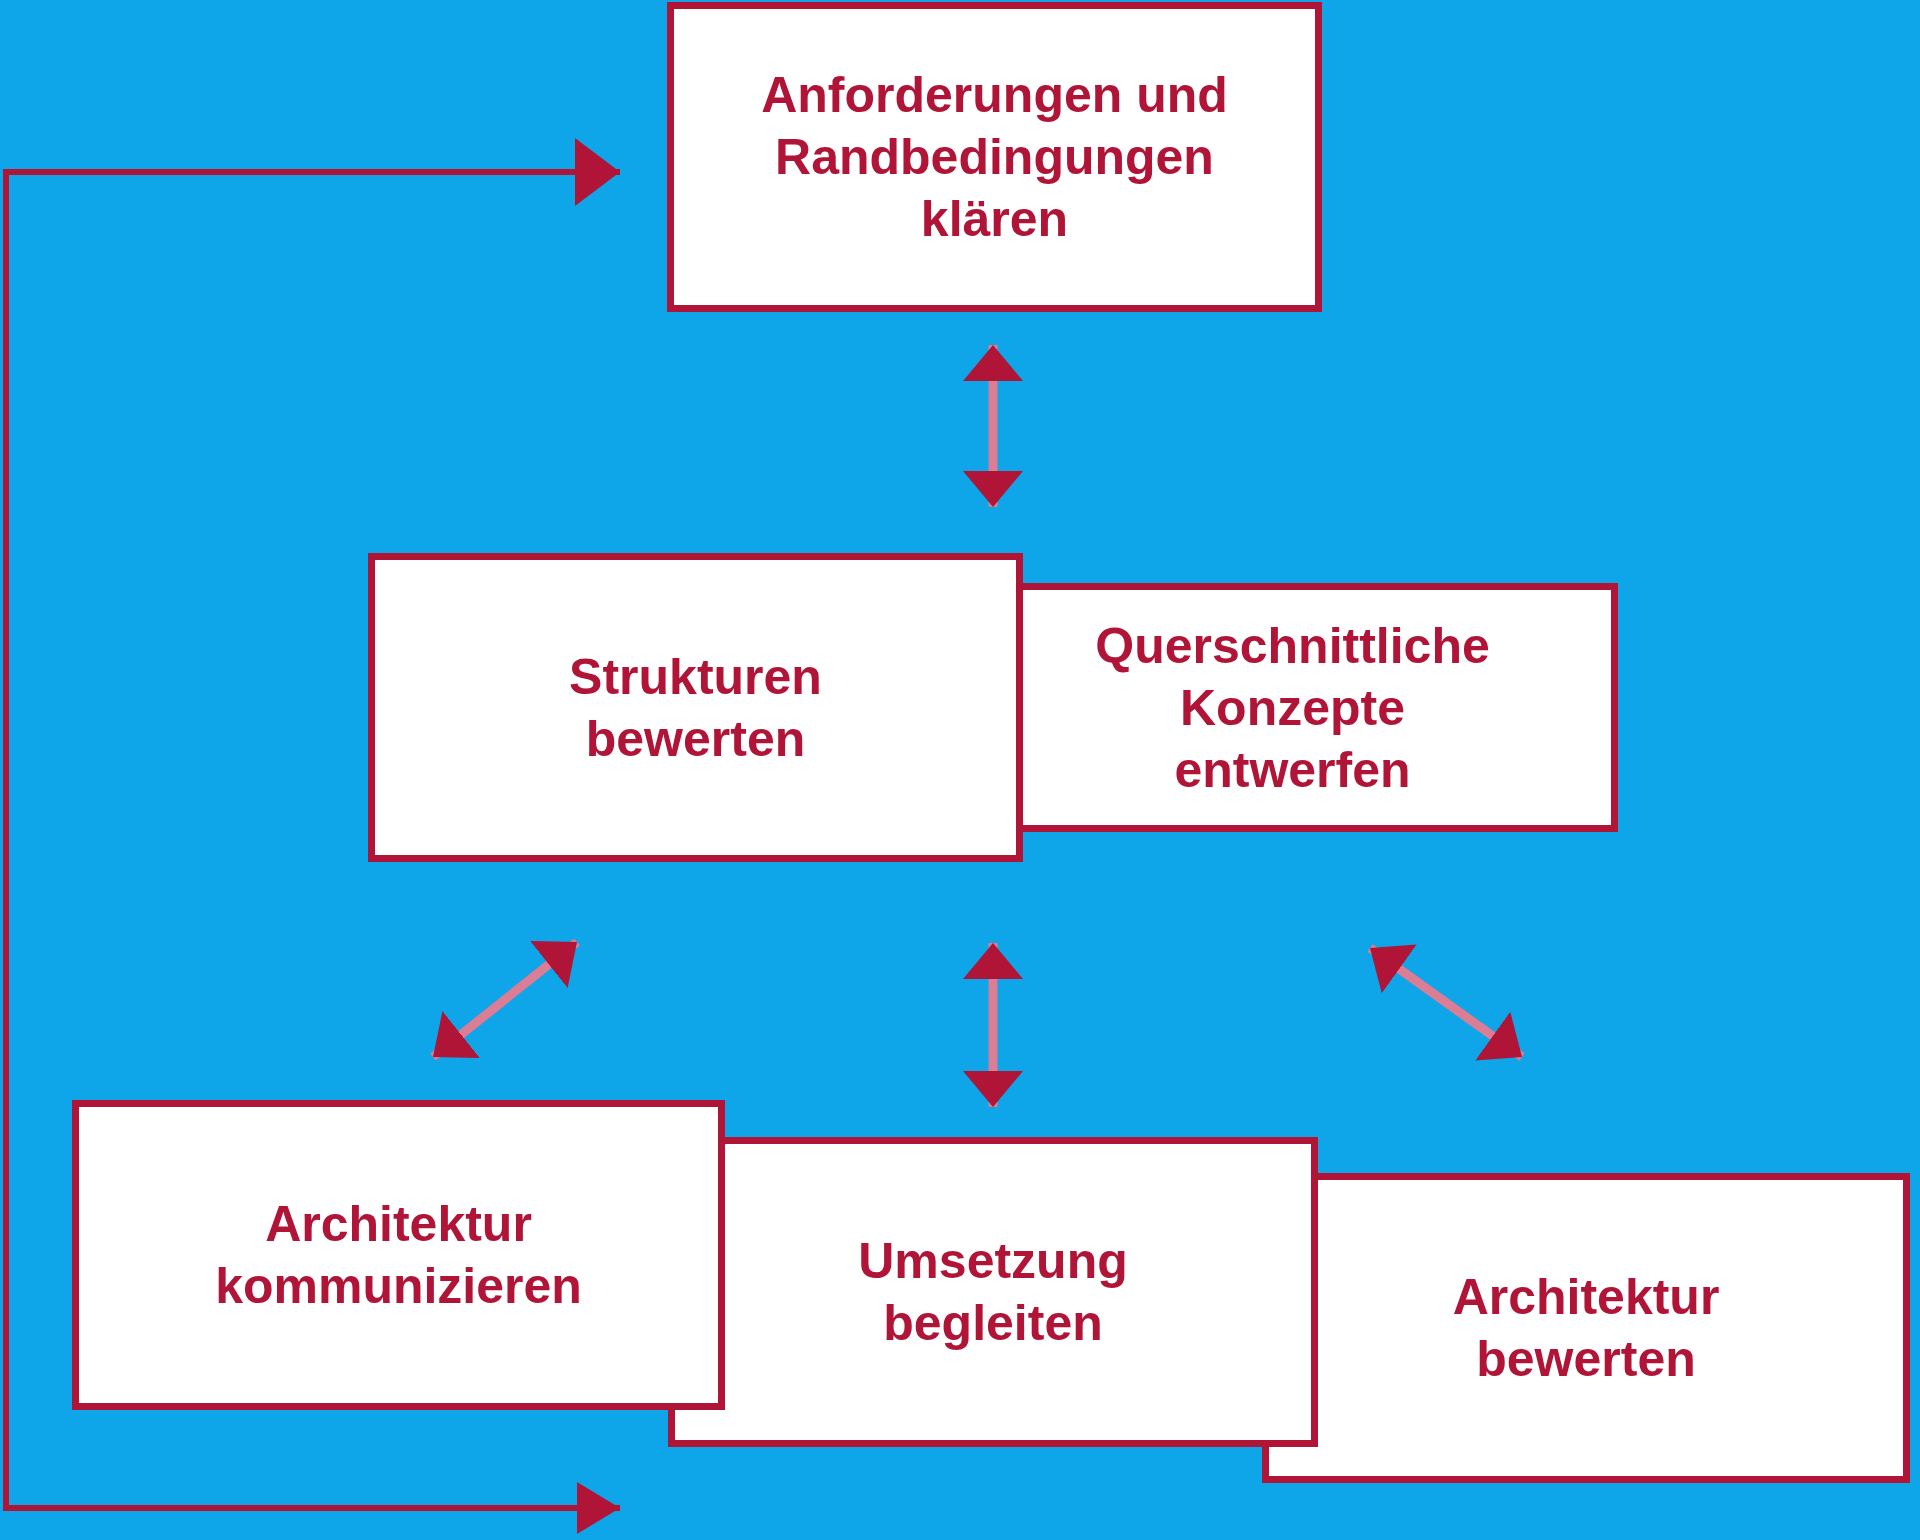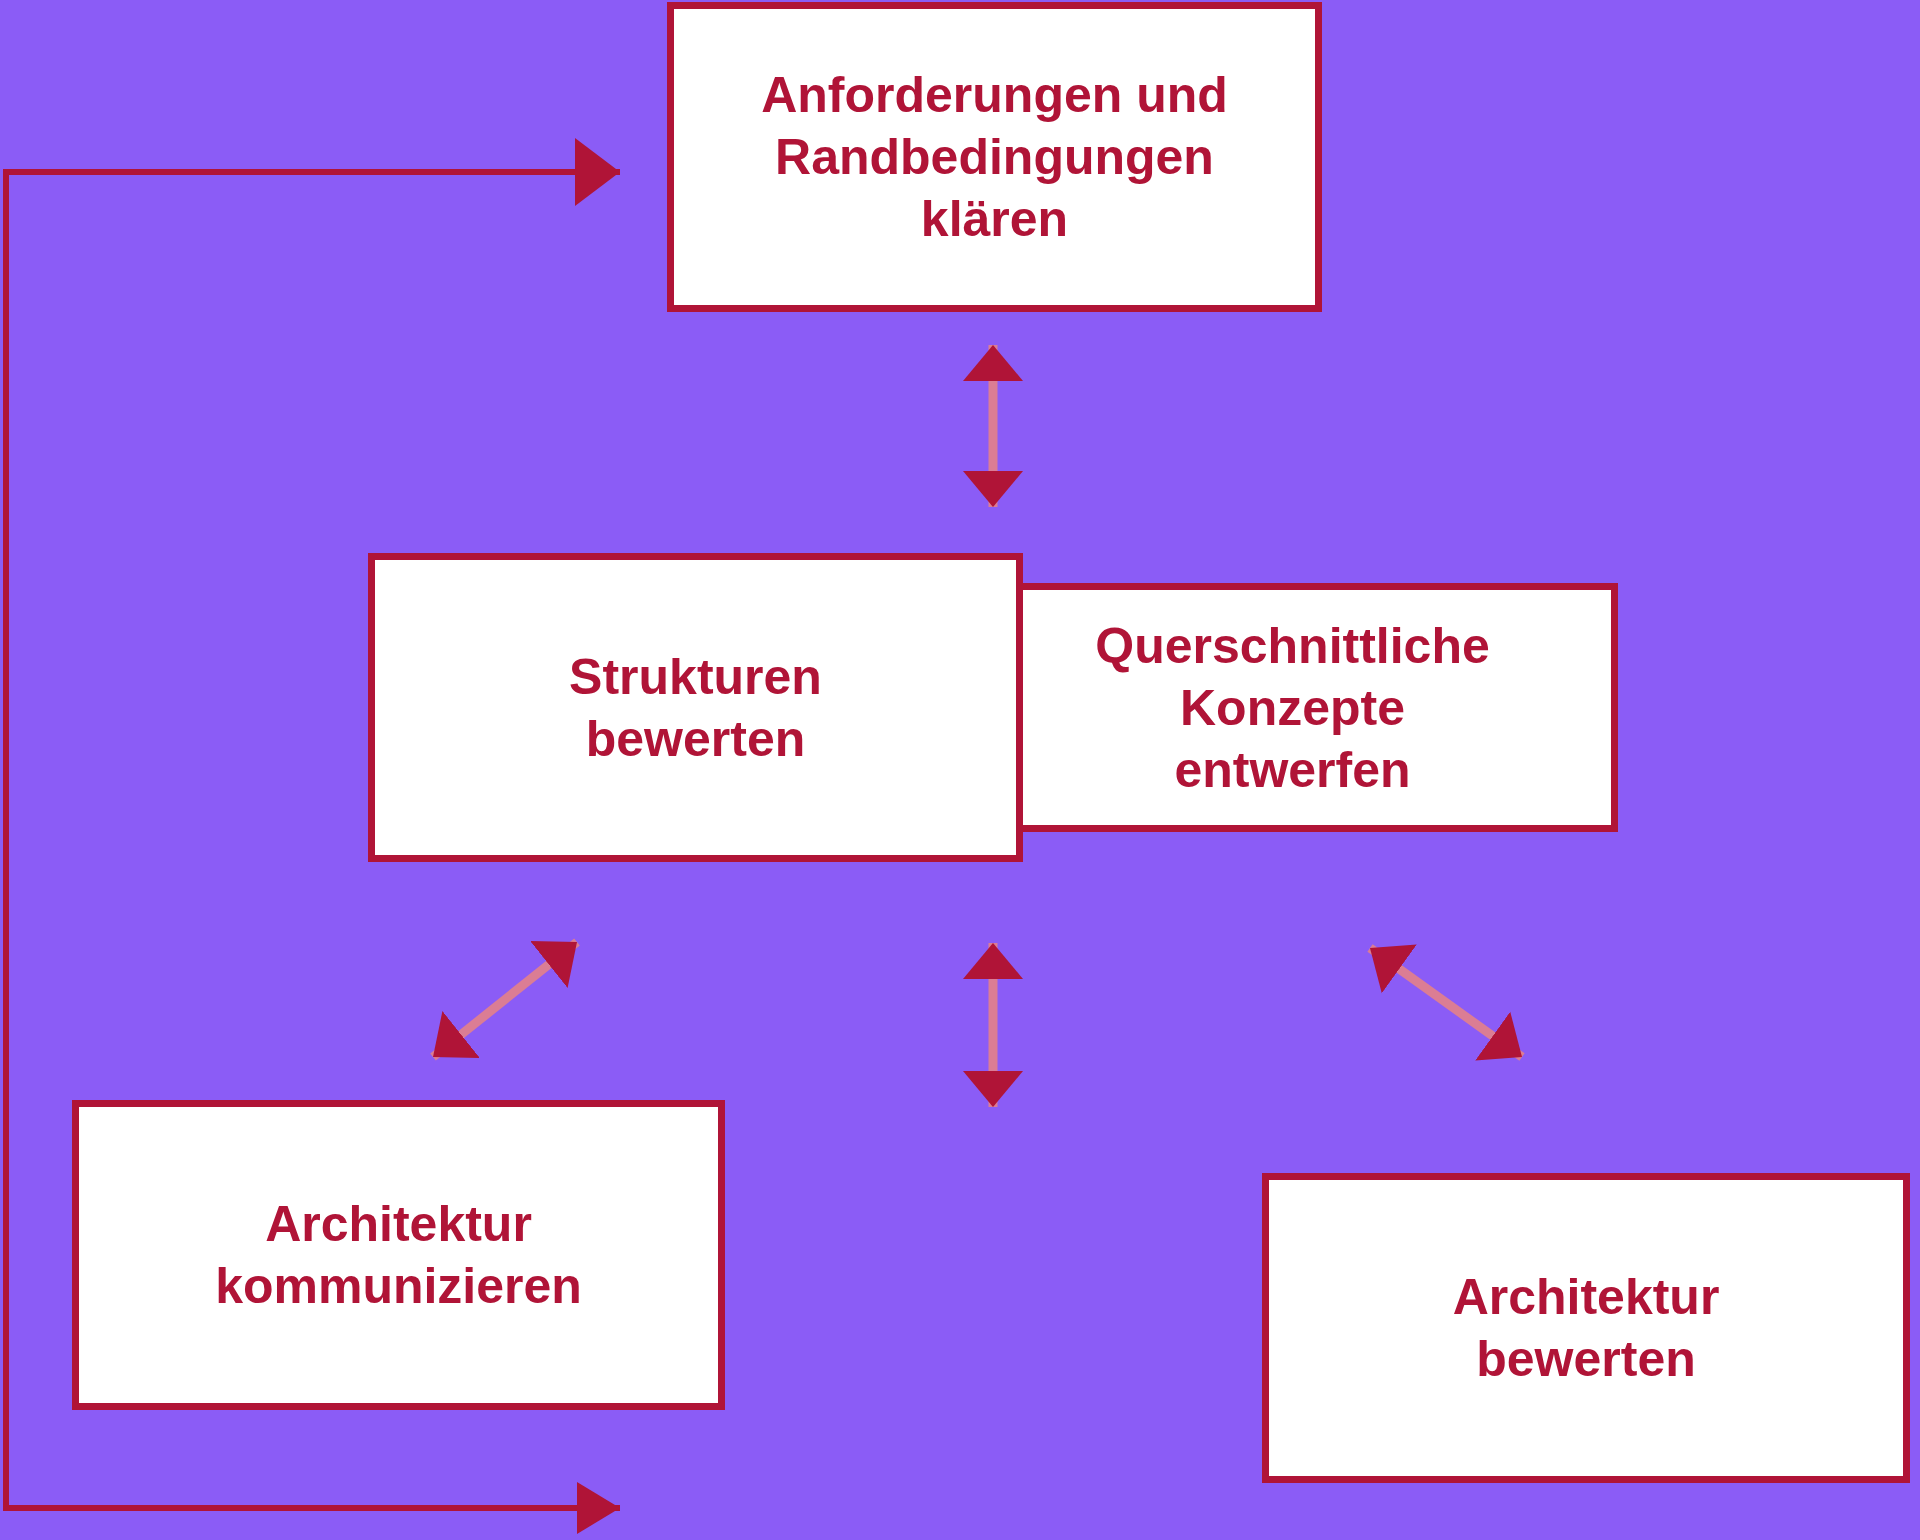--- a/index.html
+++ b/index.html
@@ -1,18 +1,18 @@
 <!DOCTYPE html>
 <html style="--accent: #b01437; --shaft: #db7d94;"><head>
 <meta charset="utf-8">
 <style>
   :root { --accent:#b01437; --shaft:#db7d94; }
   html,body { margin:0; padding:0; background:#ffffff; }
   .canvas {
-    position:relative; width:1920px; height:1540px; background:#8b5cf6;
+    position:relative; width:1920px; height:1540px; background:#0ea5e9;
     overflow:hidden; font-family:"Liberation Sans","DejaVu Sans",sans-serif;
   }
   .overlay { position:absolute; left:0; top:0; z-index:1; }
   .node {
     position:absolute; box-sizing:border-box; background:#ffffff;
     border:7px solid var(--accent);
     display:flex; align-items:center; justify-content:center; text-align:center;
   }
   .label {
     white-space:pre-line; color:var(--accent);
@@ -63,19 +63,23 @@
   <div class="node" style="left:368px;top:553px;width:655px;height:309px;z-index:3">
     <span class="label">Strukturen
 bewerten</span>
   </div>
 
   <div class="node" style="left:1262px;top:1173px;width:648px;height:310px;z-index:2">
     <span class="label">Architektur
 bewerten</span>
   </div>
 
+  <div class="node" style="left:668px;top:1137px;width:650px;height:310px;z-index:3">
+    <span class="label">Umsetzung
+begleiten</span>
+  </div>
 
   <div class="node" style="left:72px;top:1100px;width:653px;height:310px;z-index:4">
     <span class="label">Architektur
 kommunizieren</span>
   </div>
 
 </div>
 
 </body></html>

